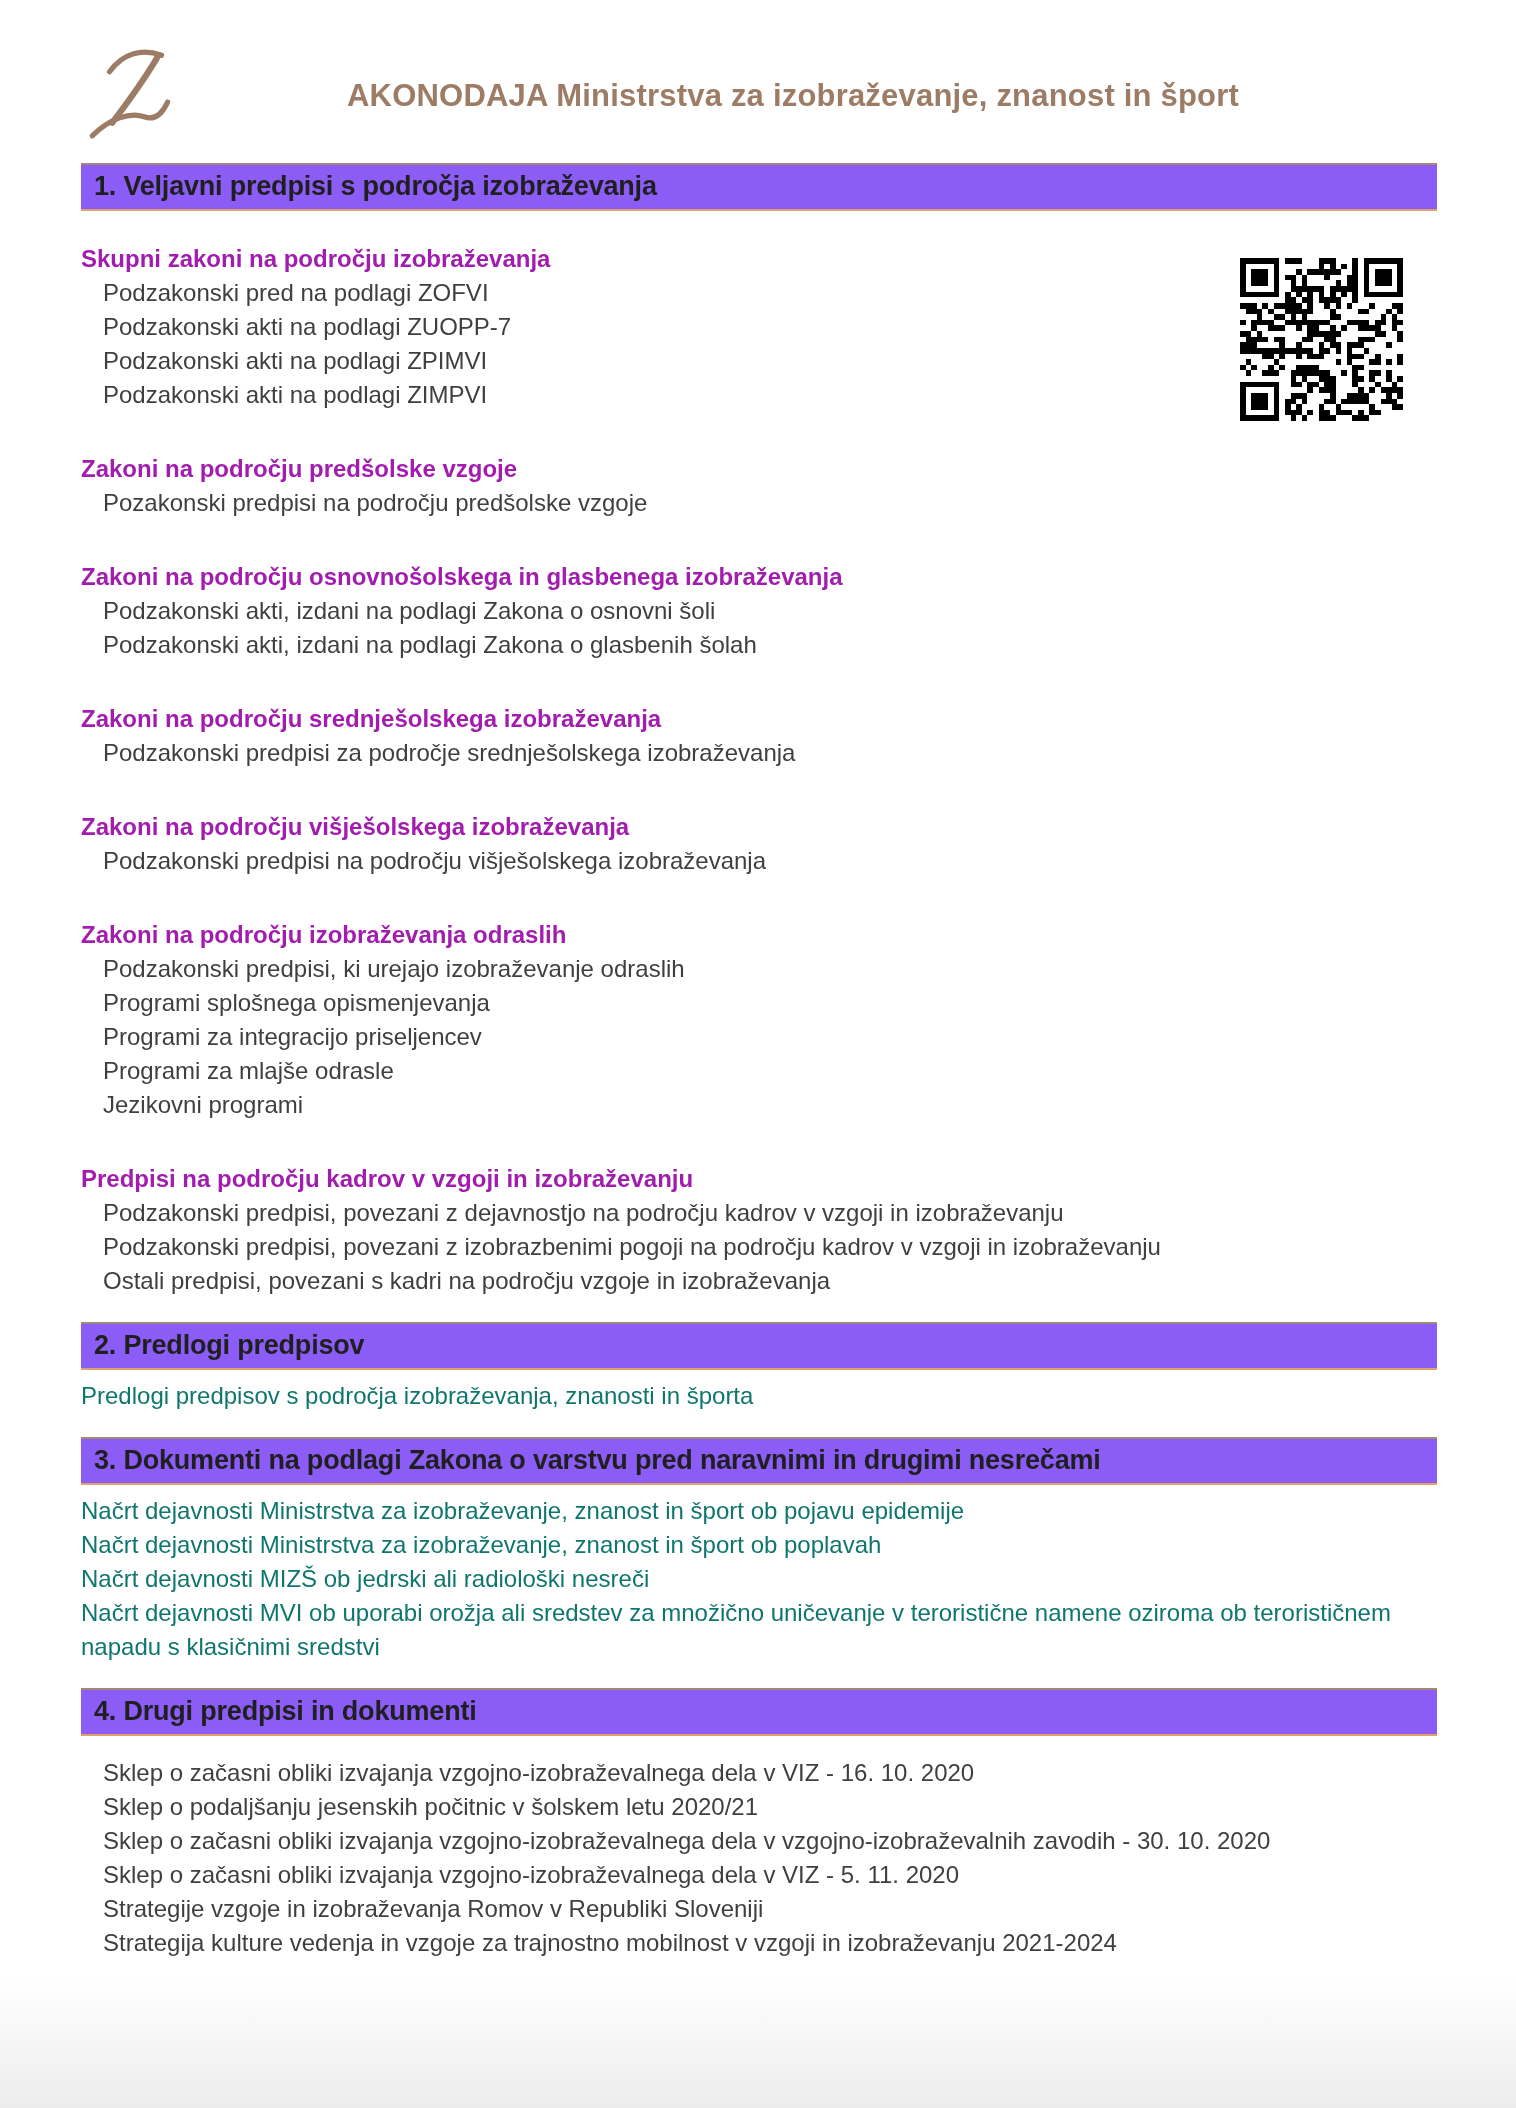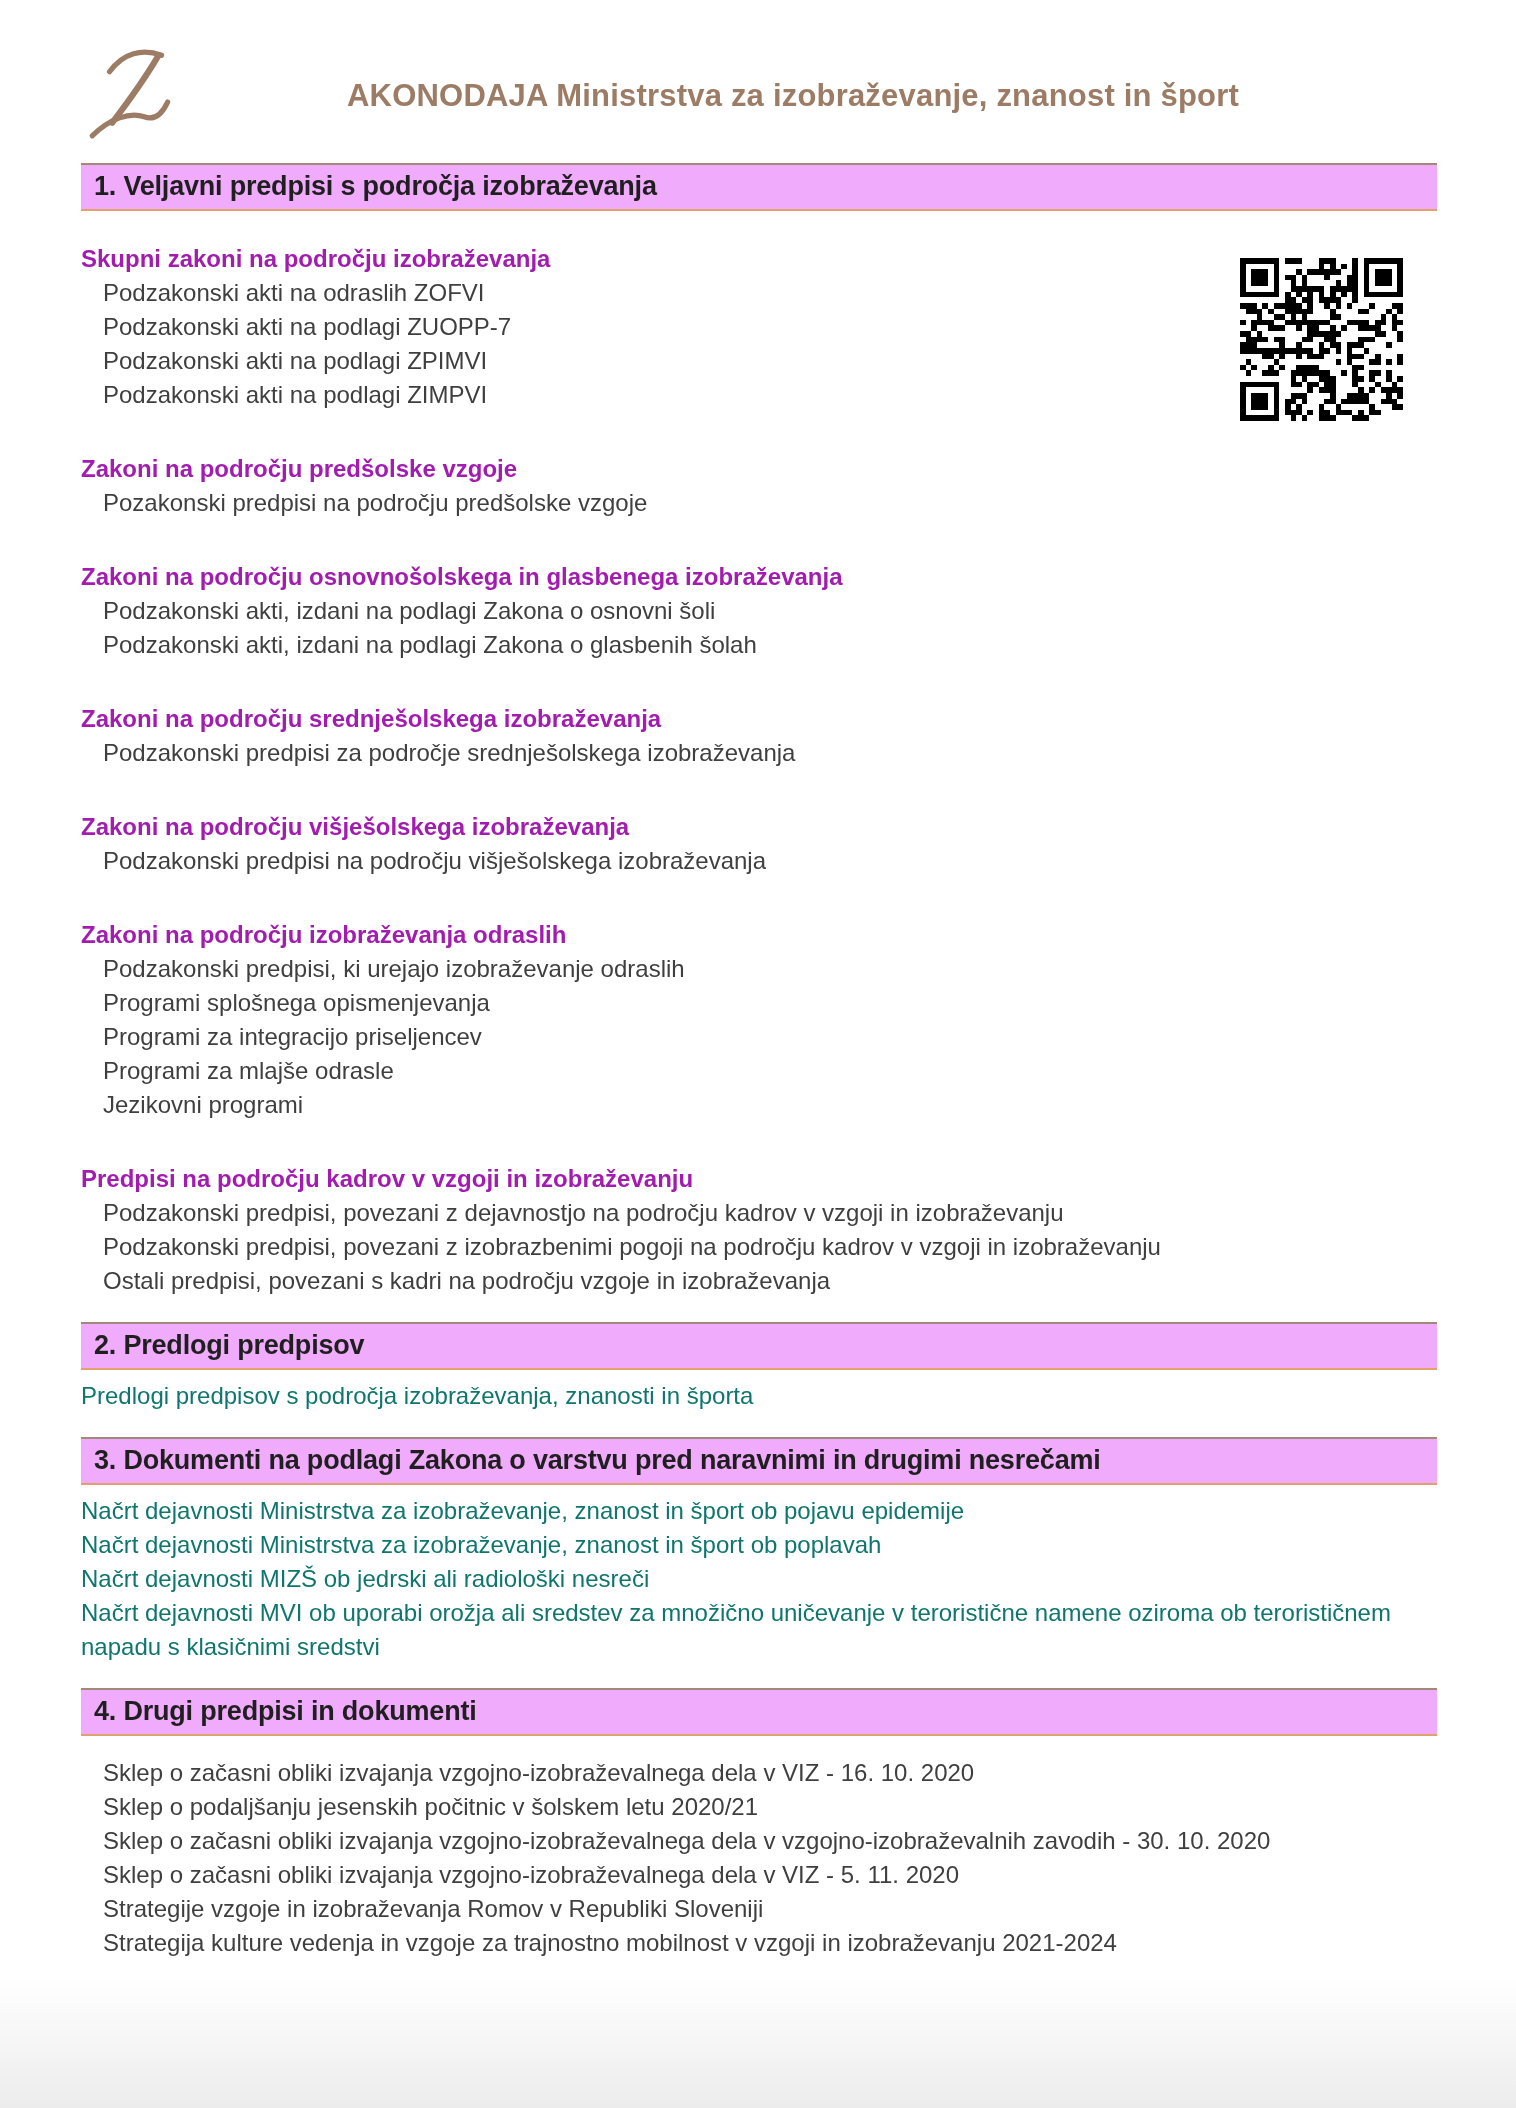--- a/index.html
+++ b/index.html
@@ -33,21 +33,21 @@
     font-size:31px;
     font-weight:700;
     color:#9d7c66;
     letter-spacing:0.2px;
     white-space:nowrap;
     text-align:center;
   }
   
   .section-bar{
     margin-top:24px;
-    background:#f0abfc;
+    background:#8b5cf6;
     border-top:2px solid #a18877;
     border-bottom:2px solid #e2a06c;
     padding:6px 13px 7px 13px;
   }
   #sections .section-bar:first-child{ margin-top:15px; }
   .section-heading{
     margin:0;
     font-size:27px;
     font-weight:700;
     color:#1f1f1f;
@@ -107,21 +107,21 @@
     </svg>
     <h1 class="page-title">AKONODAJA Ministrstva za izobraževanje, znanost in šport</h1>
   </header>
 
   <main id="sections">
       <div class="section-bar">
         <h2 class="section-heading">1. Veljavni predpisi s področja izobraževanja</h2>
       </div>
       <div class="group">
         <div class="group-title">Skupni zakoni na področju izobraževanja</div>
-        <div class="link-line">Podzakonski akti na odraslih ZOFVI</div>
+        <div class="link-line">Podzakonski pred na podlagi ZOFVI</div>
         <div class="link-line">Podzakonski akti na podlagi ZUOPP-7</div>
         <div class="link-line">Podzakonski akti na podlagi ZPIMVI</div>
         <div class="link-line">Podzakonski akti na podlagi ZIMPVI</div>
       </div>
       <div class="group">
         <div class="group-title">Zakoni na področju predšolske vzgoje</div>
         <div class="link-line">Pozakonski predpisi na področju predšolske vzgoje</div>
       </div>
       <div class="group">
         <div class="group-title">Zakoni na področju osnovnošolskega in glasbenega izobraževanja</div>

